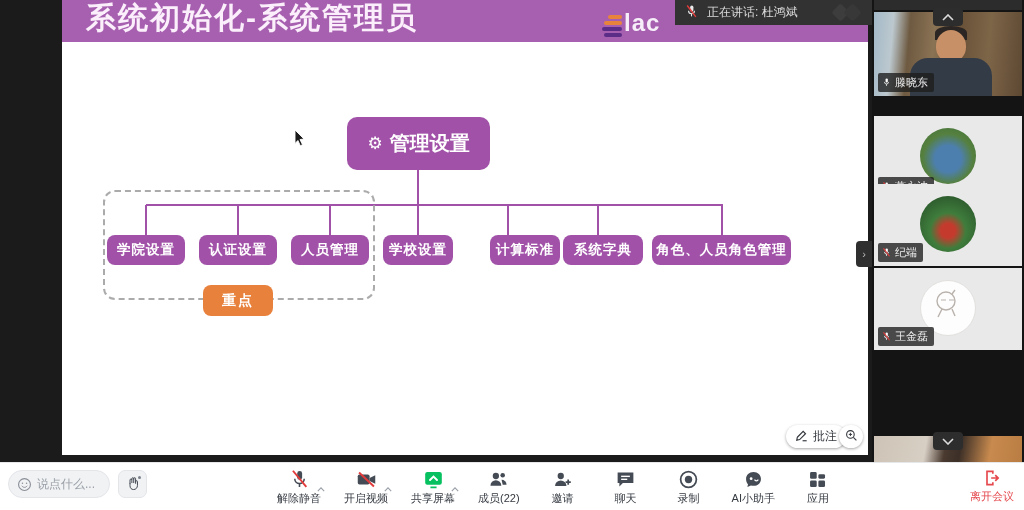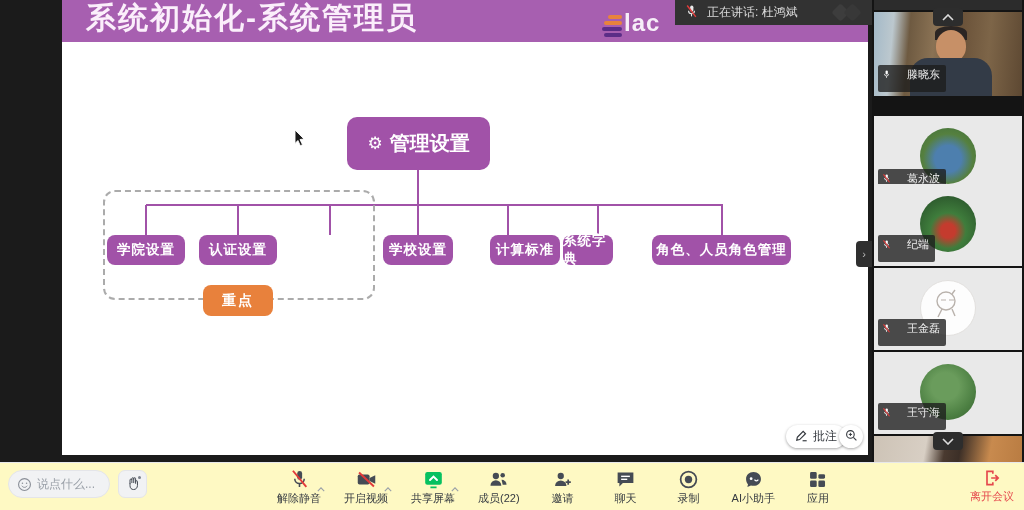--- a/index.html
+++ b/index.html
@@ -25,21 +25,21 @@
   .node { position:absolute; background:#a152a8; color:#fff; border-radius:8px;
     display:flex; align-items:center; justify-content:center; font-weight:bold; }
   .node-root { left:285px; top:117px; width:143px; height:53px; font-size:20px; border-radius:10px; gap:7px; }
   .gear { font-size:17px; font-weight:normal; }
   .node-child { top:235px; height:30px; font-size:13.5px; letter-spacing:1px; }
   .c0 { left:45px;  width:78px; }
   .c1 { left:137px; width:78px; }
   .c2 { left:229px; width:78px; }
   .c3 { left:321px; width:70px; }
   .c4 { left:428px; width:70px; }
-  .c5 { left:501px; width:50px; }
+  .c5 { left:501px; width:80px; }
   .c6 { left:590px; width:139px; }
   .conn { position:absolute; background:#a152a8; }
   .conn-root-stub { left:355px; top:170px; width:2px; height:35px; }
   .conn-h { left:84px; top:204px; width:577px; height:2px; }
   .stub { top:205px; width:2px; height:30px; }
   .s0{left:83px;} .s1{left:175px;} .s2{left:267px;} .s3{left:355px;} .s4{left:445px;} .s5{left:535px;} .s6{left:659px;}
   .dashed-group { position:absolute; left:41px; top:190px; width:272px; height:110px;
     border:2px dashed #ababab; border-radius:12px; }
   .badge-key { position:absolute; left:141px; top:285px; width:70px; height:31px; background:#e8813c;
     color:#fff; font-weight:bold; font-size:14px; letter-spacing:2px; border-radius:8px;
@@ -74,27 +74,27 @@
   .person-head { position:absolute; left:62px; top:18px; width:30px; height:32px; border-radius:50% 50% 46% 46%; background:#c79067; }
   .person-hair { position:absolute; left:61px; top:14px; width:32px; height:14px; border-radius:50% 50% 0 0; background:#2b2523; }
   .person-body { position:absolute; left:36px; top:46px; width:82px; height:40px; border-radius:18px 18px 0 0; background:#333b47; }
   .avatar { position:absolute; left:46px; top:12px; width:56px; height:56px; border-radius:50%; }
   .av-ge { background:radial-gradient(circle at 50% 55%, #4d7fae 0 32%, #55803f 60%, #3f6e3a 100%); }
   .av-ji { background:radial-gradient(circle at 50% 62%, #c43b2e 0 16%, #3f7d3c 40%, #2e5c2e 78%, #23401f 100%); }
   .av-wjl { background:#fdfdfd; border:1px solid #e2e0de; }
   .av-wjl svg { position:absolute; left:10px; top:8px; }
   .av-wsh { background:radial-gradient(circle at 45% 40%, #6a9c5c 0 30%, #4c7f42 65%, #35602f 100%); }
   .name-badge { position:absolute; left:4px; bottom:4px; background:rgba(28,28,28,.78); color:#efefef;
-    font-size:11px; padding:2px 6px 10px 4px; border-radius:2px; display:flex; align-items:center; gap:16px; }
+    font-size:11px; padding:2px 6px 2px 4px; border-radius:2px; display:flex; align-items:center; gap:4px; }
   .sb-chevron { position:absolute; left:61px; width:30px; height:18px; background:#2d2d2d; border-radius:4px;
     display:flex; align-items:center; justify-content:center; z-index:5; }
   .sb-chevron.up { top:8px; } .sb-chevron.down { top:432px; }
 
   
-  .bottombar { position:absolute; left:0; top:462px; width:1024px; height:48px; background:#fef9c3; border-top:1px solid #e6e7ea; }
+  .bottombar { position:absolute; left:0; top:462px; width:1024px; height:48px; background:#ffffff; border-top:1px solid #e6e7ea; }
   .msg-input { position:absolute; left:8px; top:7px; width:102px; height:28px; background:#f1f2f4;
     border:1px solid #e4e5e9; border-radius:14px; display:flex; align-items:center; padding:0 8px; gap:5px; }
   .msg-input input { border:none; outline:none; background:transparent; width:64px; font-size:12px; color:#5a5f66; font-family:inherit; }
   .msg-input input::placeholder { color:#9aa0a8; }
   .clap-btn { position:absolute; left:118px; top:7px; width:29px; height:28px; background:#f1f2f4;
     border:1px solid #e4e5e9; border-radius:7px; display:flex; align-items:center; justify-content:center; }
   .clap-dot { position:absolute; right:5px; top:5px; width:3px; height:3px; border-radius:50%; background:#7a808a; }
   .tools { position:absolute; left:277px; top:3px; height:42px; display:flex; gap:23px; align-items:center; }
   .tool { display:flex; flex-direction:column; align-items:center; gap:1px; min-width:40px; position:relative; }
   .tool .lbl { font-size:11px; color:#353a41; white-space:nowrap; }
@@ -131,20 +131,21 @@
       <div class="conn stub s0"></div>
       <div class="conn stub s1"></div>
       <div class="conn stub s2"></div>
       <div class="conn stub s3"></div>
       <div class="conn stub s4"></div>
       <div class="conn stub s5"></div>
       <div class="conn stub s6"></div>
       <div class="dashed-group"></div>
       <div class="node node-child c0">学院设置</div>
       <div class="node node-child c1">认证设置</div>
+      <div class="node node-child c2">人员管理</div>
       <div class="node node-child c3">学校设置</div>
       <div class="node node-child c4">计算标准</div>
       <div class="node node-child c5">系统字典</div>
       <div class="node node-child c6">角色、人员角色管理</div>
       <div class="badge-key">重点</div>
     </div>
 
     <div class="banner">
       <span class="mic">
         <svg width="13" height="15" viewBox="0 0 24 26">
@@ -256,32 +257,20 @@
         <svg width="9" height="11" viewBox="0 0 24 26">
             <rect x="9.5" y="2" width="6" height="11" rx="3" fill="#fff"></rect>
             <path d="M6.5 11.5a5.5 5.5 0 0 0 11 0" fill="none" stroke="#fff" stroke-width="2"></path>
             <line x1="12" y1="17.5" x2="12" y2="22" stroke="#fff" stroke-width="2"></line>
             <line x1="4" y1="2" x2="20" y2="23" stroke="#e23b3b" stroke-width="3"></line>
           </svg>
         <span>王金磊</span>
       </div>
     </div>
 
-    <div class="tile t5">
-      <div class="avatar av-wsh"></div>
-      <div class="name-badge">
-        <svg width="9" height="11" viewBox="0 0 24 26">
-            <rect x="9.5" y="2" width="6" height="11" rx="3" fill="#fff"></rect>
-            <path d="M6.5 11.5a5.5 5.5 0 0 0 11 0" fill="none" stroke="#fff" stroke-width="2"></path>
-            <line x1="12" y1="17.5" x2="12" y2="22" stroke="#fff" stroke-width="2"></line>
-            <line x1="4" y1="2" x2="20" y2="23" stroke="#e23b3b" stroke-width="3"></line>
-          </svg>
-        <span>王守海</span>
-      </div>
-    </div>
 
     <div class="tile tile-partial-bottom"></div>
     <div class="sb-chevron down">
       <svg width="12" height="7" viewBox="0 0 12 7">
           <path d="M1 1l5 5 5-5" stroke="#dcdcdc" stroke-width="1.6" fill="none"></path>
         </svg>
     </div>
   </div>
 
   <div class="bottombar">

